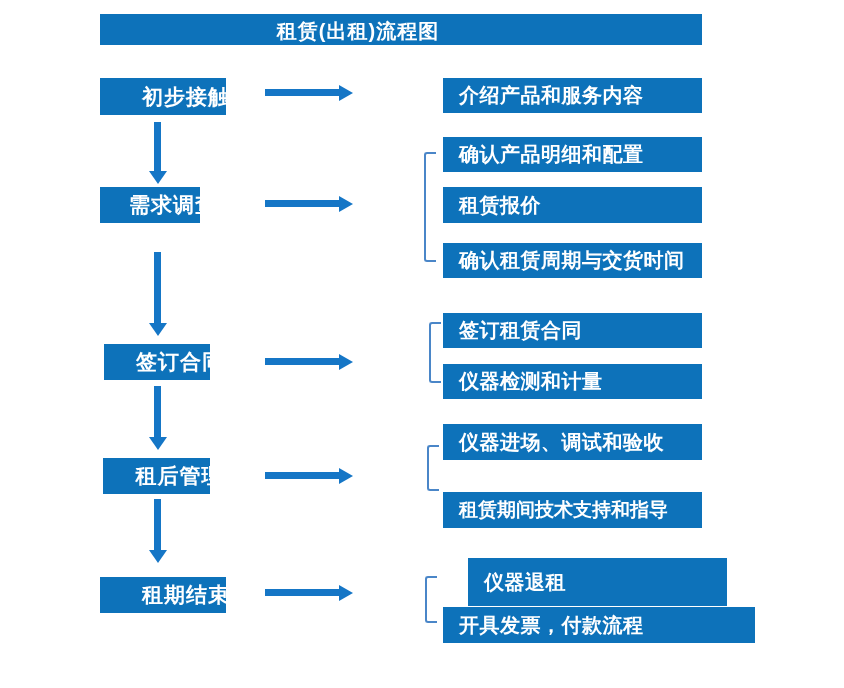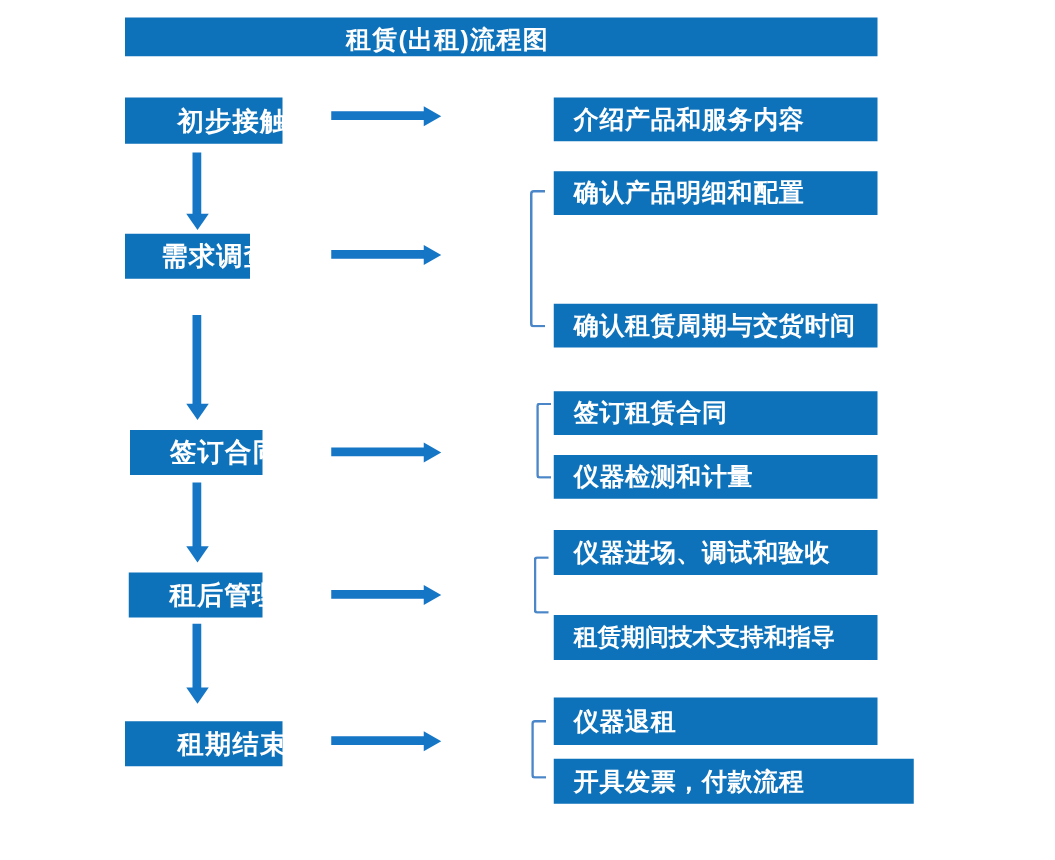--- a/index.html
+++ b/index.html
@@ -95,24 +95,25 @@
   </div>
 
   <div class="bracket" style="left:424px;top:152px;height:110px"></div>
   <div class="bracket" style="left:429px;top:322px;height:61px"></div>
   <div class="bracket" style="left:427px;top:445px;height:46px"></div>
   <div class="bracket" style="left:425px;top:576px;height:47px"></div>
 
   <div class="box output" style="left:443px;top:78px;width:259px;height:35px">介绍产品和服务内容</div>
 
   <div class="box output" style="left:443px;top:137px;width:259px;height:35px">确认产品明细和配置</div>
+  <div class="box output" style="left:443px;top:187px;width:259px;height:36px">租赁报价</div>
   <div class="box output" style="left:443px;top:243px;width:259px;height:35px">确认租赁周期与交货时间</div>
 
   <div class="box output" style="left:443px;top:364px;width:259px;height:35px">仪器检测和计量</div>
   <div class="box output" style="left:443px;top:313px;width:259px;height:35px">签订租赁合同</div>
 
   <div class="box output" style="left:443px;top:424px;width:259px;height:36px">仪器进场、调试和验收</div>
   <div class="box output" style="left:443px;top:492px;width:259px;height:36px;letter-spacing:0;font-size:19px">租赁期间技术支持和指导</div>
 
-  <div class="box output" style="left:443px;top:558px;width:259px;height:38px">仪器退租</div>
-  <div class="box output" style="left:443px;top:607px;width:288px;height:36px">开具发票，付款流程</div>
+  <div class="box output" style="left:468px;top:558px;width:259px;height:48px">仪器退租</div>
+  <div class="box output" style="left:443px;top:607px;width:312px;height:36px">开具发票，付款流程</div>
 
 </div>
 
 </body></html>

